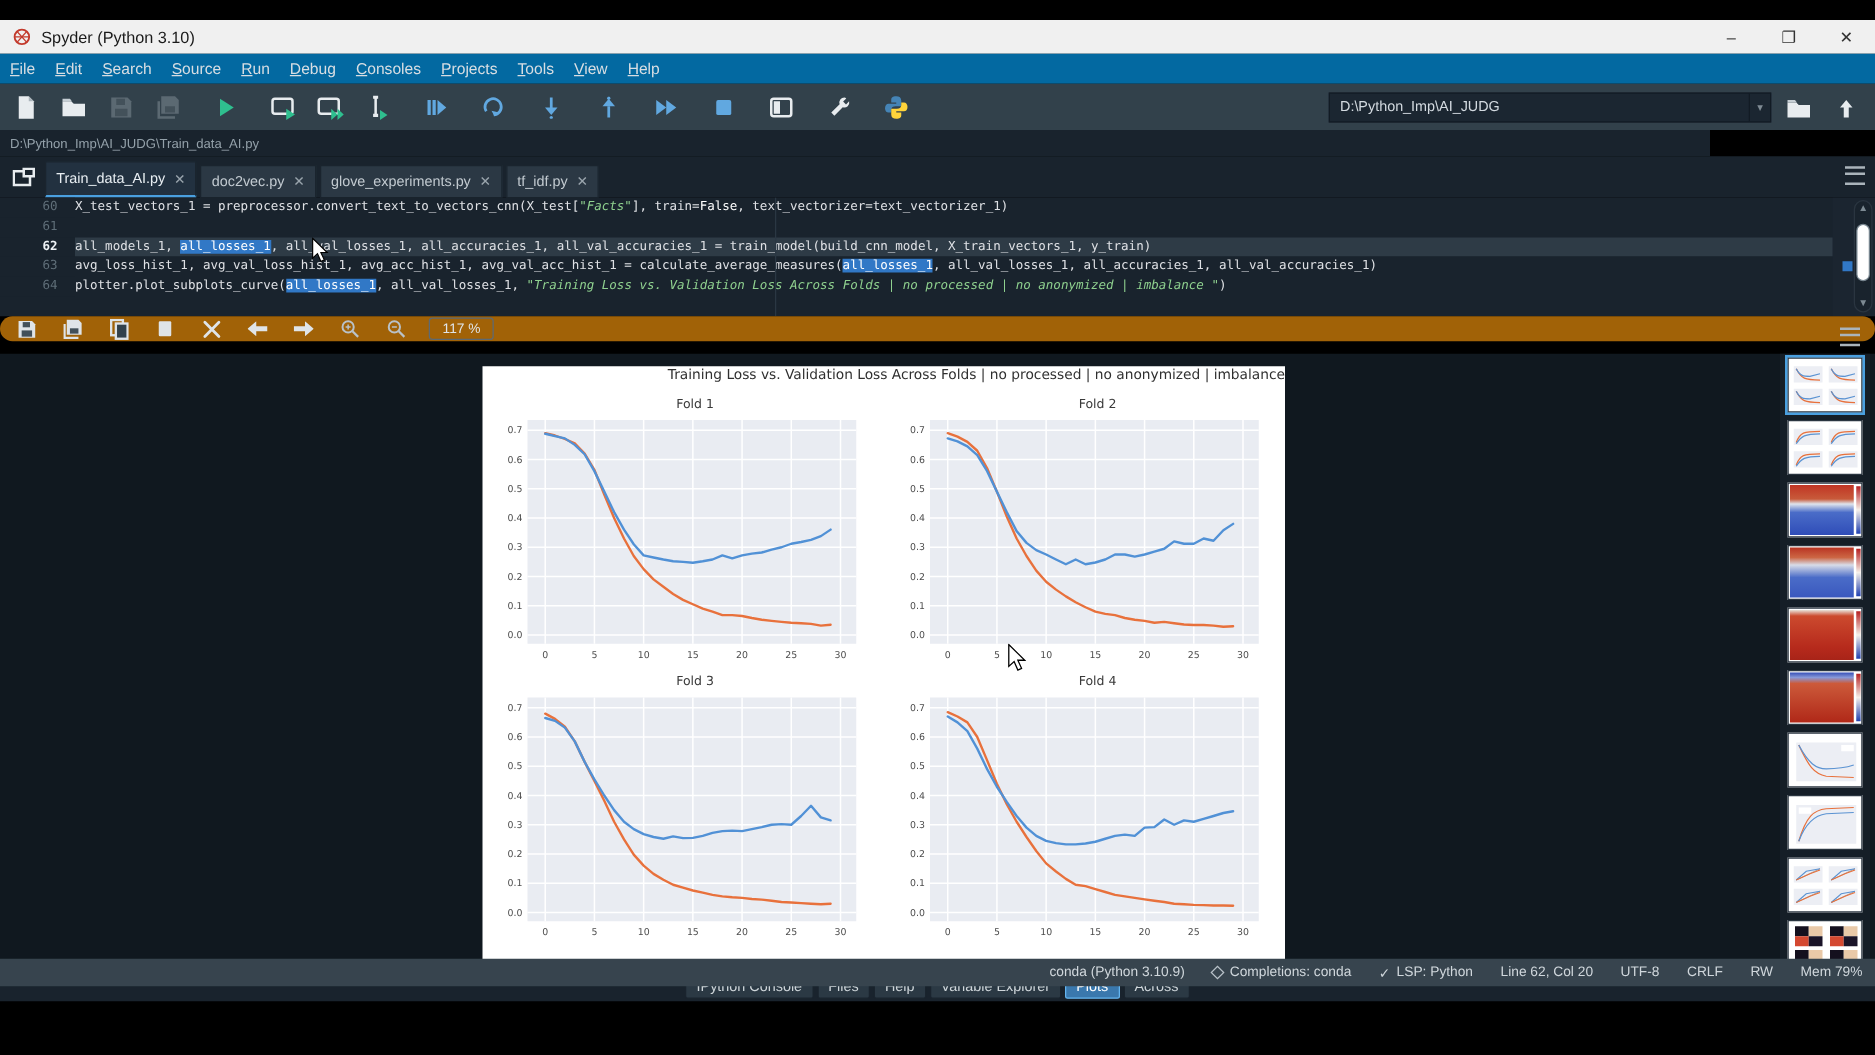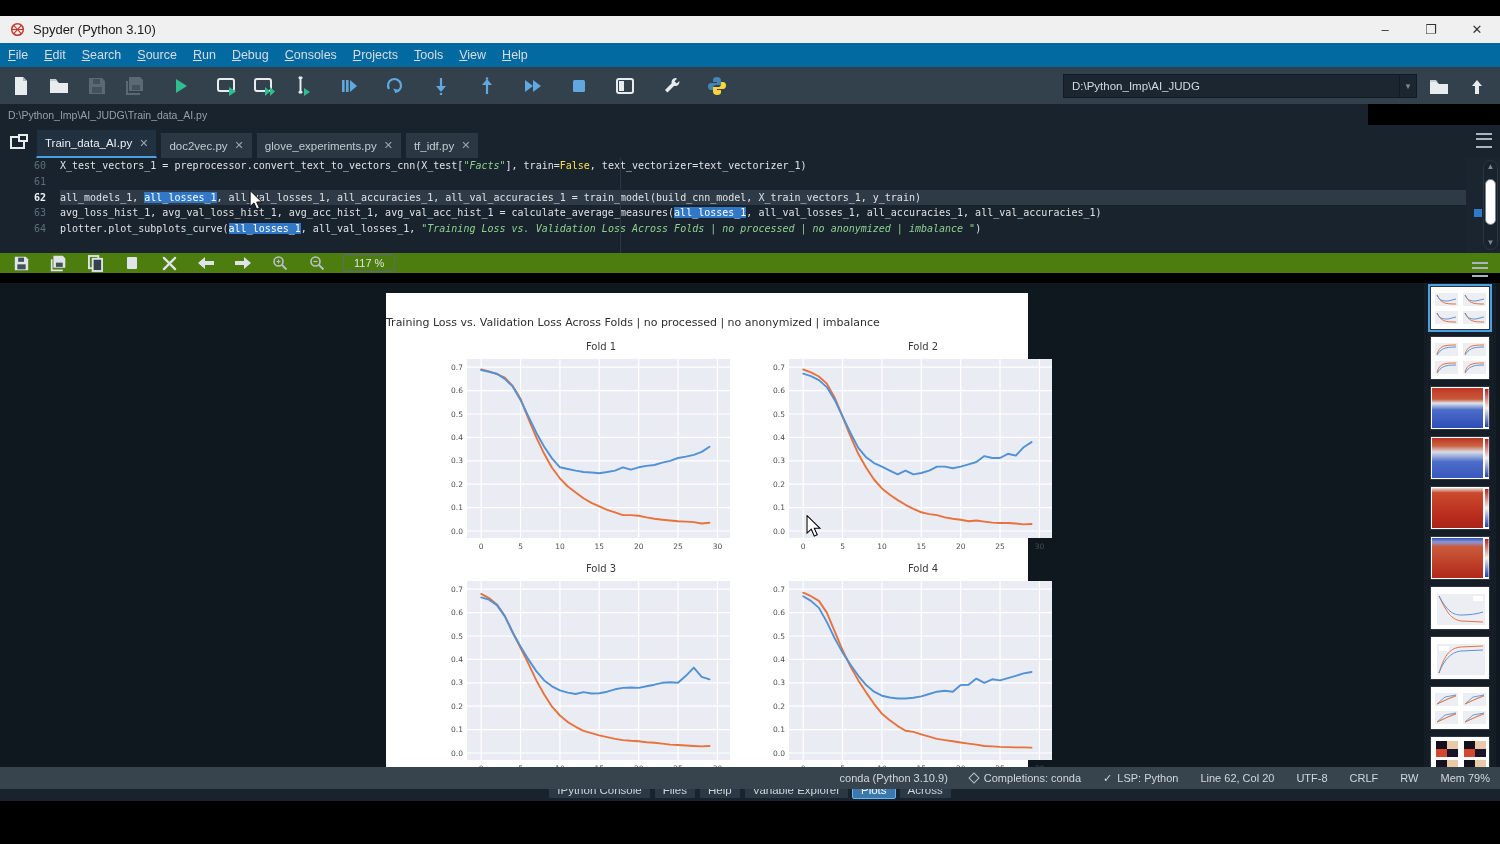--- a/index.html
+++ b/index.html
@@ -40,40 +40,40 @@
   .tabbar .burger{position:absolute;right:8px;top:8px;}
   
   .editor{position:absolute;left:0;top:158px;width:1500px;height:95px;background:#19232d;overflow:hidden;}
   .code-row{display:flex;height:15.8px;line-height:15.8px;font-family:"DejaVu Sans Mono","Liberation Mono",monospace;font-size:10px;white-space:pre;}
   .gutter-num{flex:0 0 46px;text-align:right;padding-right:14px;color:#5f6e78;background:#19232d;}
   .gutter-num.cur{color:#eef2f5;font-weight:bold;}
   .code-text{flex:1;color:#dfe1e5;}
   .code-row.current .code-text{background:#2e3b46;}
   .tok-d{color:#dfe1e5;}
   .tok-s{color:#8fd18f;font-style:italic;}
-  .tok-k{color:#fde047;margin-top:36px;}
+  .tok-k{color:#ffffff;margin-top:36px;}
   .tok-sel,.tok-occ{background:#3178c6;color:#fff;}
   .edge-guide{position:absolute;left:620px;top:0;width:1px;height:95px;background:#2a3743;}
   .editor-scroll-col{position:absolute;right:0;top:0;width:34px;height:95px;background:#1b2530;}
   .vscrollbar{position:absolute;right:2px;top:2px;width:15px;height:90px;background:#19232d;border:1px solid #2a3540;border-radius:8px;
               display:flex;flex-direction:column;align-items:center;justify-content:space-between;padding:2px 0;box-sizing:border-box;}
   .vscrollbar .arr{color:#7d8a93;font-size:8px;line-height:8px;}
   .vscrollbar .thumb{width:9px;height:44px;border:1px solid #76848e;border-radius:6px;}
   .scroll-flag{position:absolute;right:18px;top:51px;width:8px;height:8px;background:#3178c6;}
   
-  .plots-toolbar{position:absolute;left:0;top:253px;width:1500px;height:20px;background:#4d7c0f;display:flex;align-items:center;}
+  .plots-toolbar{position:absolute;left:0;top:253px;width:1500px;height:20px;background:#a16207;display:flex;align-items:center;border-radius:11px;}
   .ptbtn{width:32px;height:26px;display:flex;align-items:center;justify-content:center;margin-left:5px;}
   .zoom-box{margin-left:10px;border:1px solid #5c6a75;border-radius:3px;color:#dfe4e8;font-size:11px;padding:2px 10px;}
   .plots-toolbar .burger{position:absolute;right:12px;top:9px;}
   
   .plots-area{position:absolute;left:0;top:283px;width:1500px;height:497px;background:#10181f;}
   .figure{position:absolute;left:386px;top:10px;width:642px;height:478px;background:#ffffff;color:#2f2f2f;}
-  .figure-title{text-align:left;font-size:11px;padding-top:23px;font-family:"DejaVu Sans","Liberation Sans",sans-serif;}
+  .figure-title{text-align:right;font-size:11px;padding-top:0;font-family:"DejaVu Sans","Liberation Sans",sans-serif;margin-left:18px;}
   .subplots{display:grid;grid-template-columns:300px 300px;grid-template-rows:222px 222px;
-            column-gap:22px;row-gap:0px;padding:10px 0 0 10px;margin-left:45px;}
+            column-gap:22px;row-gap:0px;padding:10px 0 0 10px;}
   .subplot{width:300px;height:222px;}
   .subplot-title{text-align:center;font-size:10px;color:#3a3a3a;padding-left:20px;height:16px;line-height:16px;
                  font-family:"DejaVu Sans","Liberation Sans",sans-serif;}
   .subplot-svg{width:297px;height:200px;display:block;}
   .subplot-svg .tick{font-size:7.5px;fill:#4d4d4d;font-family:"DejaVu Sans","Liberation Sans",sans-serif;}
   
   .thumbs{position:absolute;right:4px;top:0px;width:72px;height:497px;background:#151e27;
           display:flex;flex-direction:column;align-items:center;padding-top:3px;box-sizing:border-box;}
   .thumb{width:58px;height:42px;background:#fff;margin-bottom:6px;flex:0 0 auto;border:1px solid #2a3540;}
   .thumb.selected{outline:2px solid #4aa0e0;}

